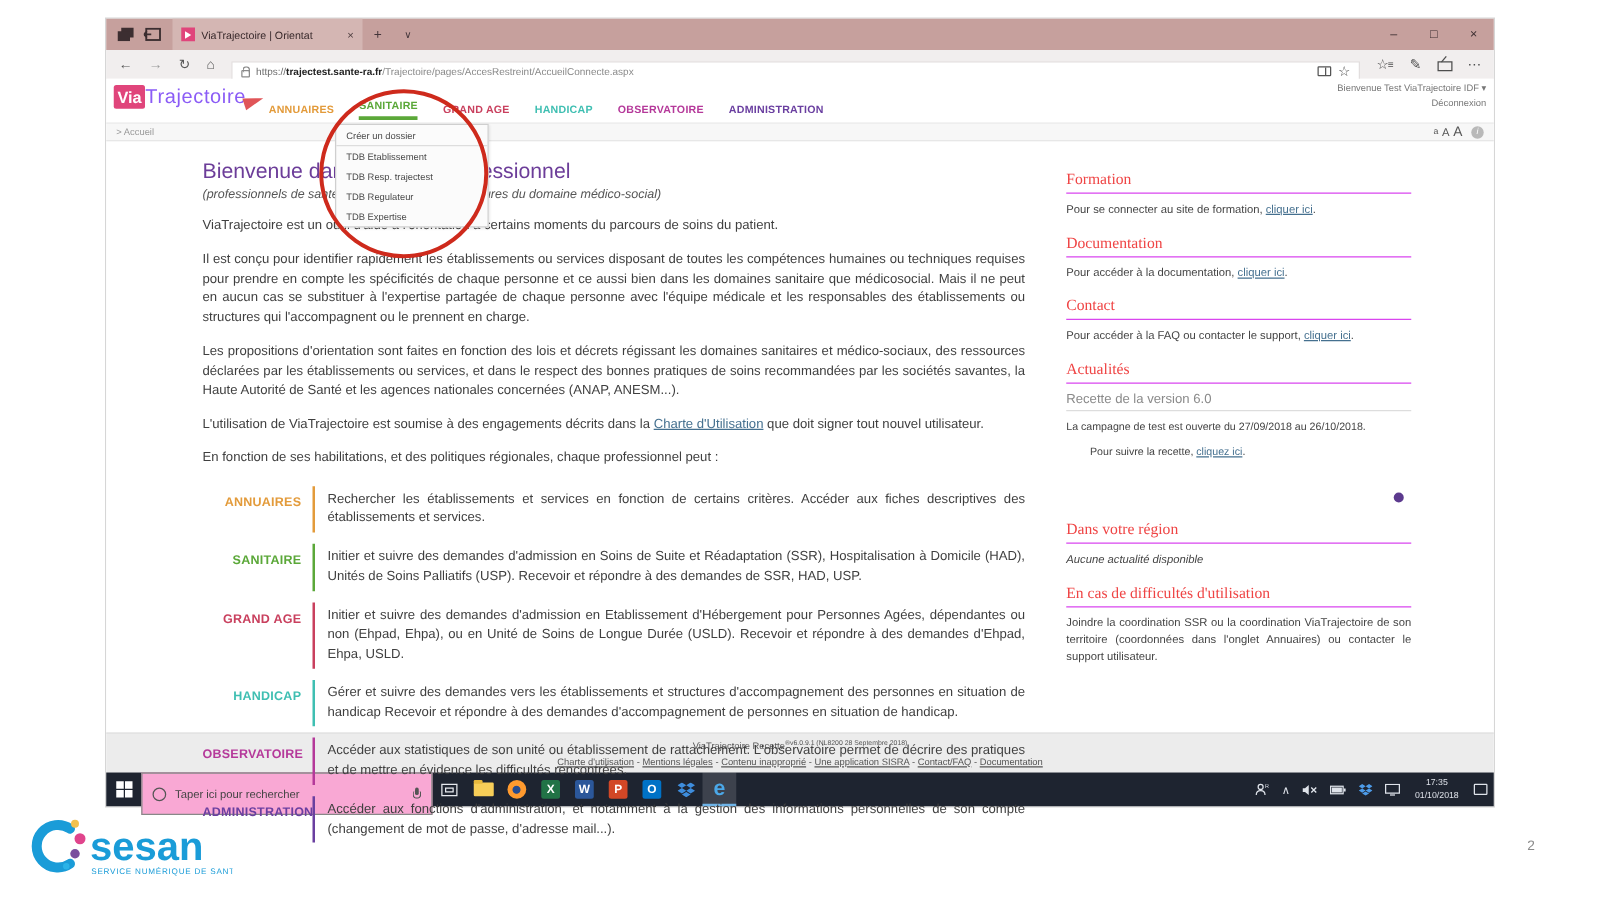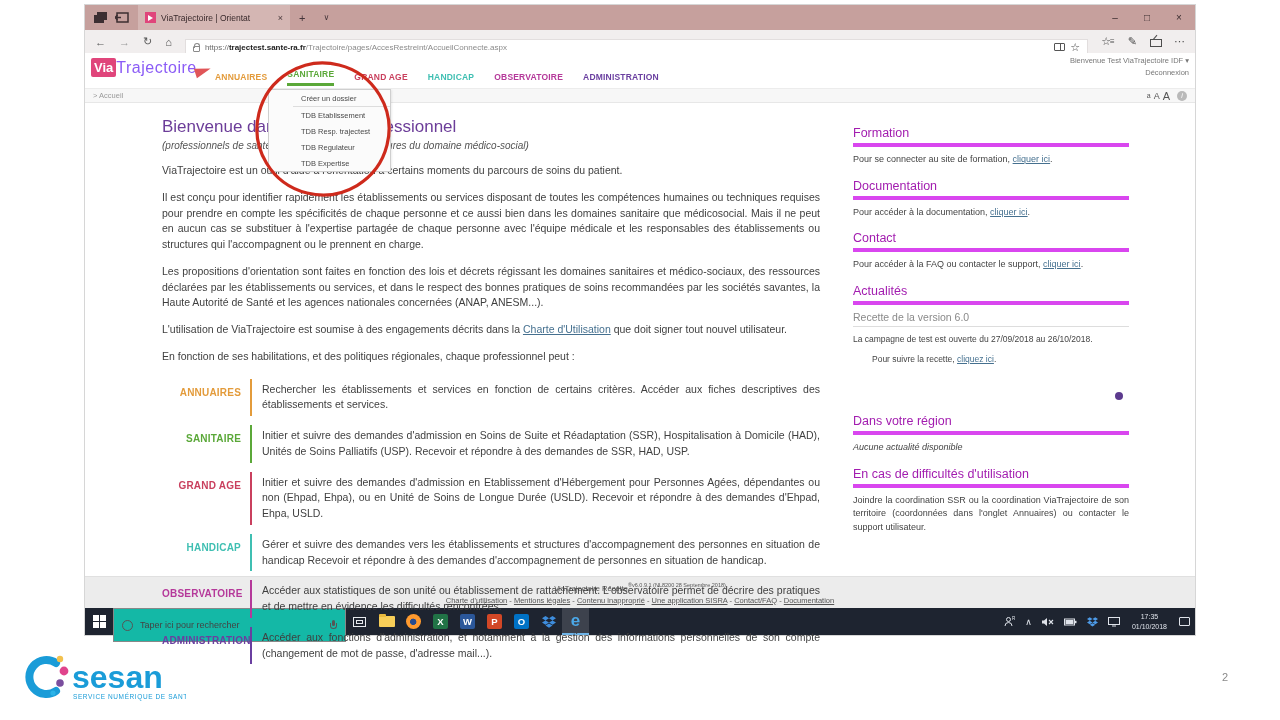--- a/index.html
+++ b/index.html
@@ -1,20 +1,20 @@
 <!DOCTYPE html>
 <html><head>
 <meta charset="utf-8">
 <style>
   * { margin:0; padding:0; box-sizing:border-box; }
   body { font-family:"Liberation Sans", sans-serif; background:#fff; }
   .slide { position:relative; width:1280px; height:720px; background:#fff; overflow:hidden; }
 
   
-  .shot { position:absolute; left:85px; top:5px; width:1110px; height:630px; box-shadow:0 0 0 1px #d6d6d6; background:#fff; }
+  .shot { position:absolute; left:85px; top:15px; width:1110px; height:630px; box-shadow:0 0 0 1px #d6d6d6; background:#fff; }
 
   
   .titlebar { position:absolute; top:0; left:0; right:0; height:25px; background:#C6A09D; display:flex; align-items:stretch; }
   .tabmgmt { display:flex; align-items:center; gap:8px; padding:0 9px; }
   .tab { width:152px; background:#D4B6B3; display:flex; align-items:center; gap:5px; padding:0 7px; }
   .tab-favicon { width:11px; height:11px; background:#E0457B; display:inline-block; position:relative; flex:0 0 auto; }
   .tab-favicon::after { content:""; position:absolute; left:3px; top:3px; border-left:5px solid #fff; border-top:3px solid transparent; border-bottom:3px solid transparent; }
   .tab-title { font-size:8.5px; color:#38292b; white-space:nowrap; overflow:hidden; flex:1; }
   .tab-close { font-size:9px; color:#4a3a3c; cursor:default; }
   .newtab, .tablist { display:flex; align-items:center; padding:0 9px; font-size:11px; color:#44353a; }
@@ -57,58 +57,58 @@
   .mainnav .nav-item.active { border-bottom:3px solid #5BA839; }
 
   .breadcrumb-bar { position:absolute; top:35px; left:0; right:0; height:15px; background:#f7f7f7; border-top:1px solid #ececec; border-bottom:1px solid #e7e7e7; display:flex; align-items:center; padding:0 8px; }
   .breadcrumb { font-size:7.5px; color:#9a9a9a; }
   .fontctrl { margin-left:auto; display:flex; align-items:center; gap:3px; color:#555; }
   .fs1{font-size:7px;} .fs2{font-size:9px;} .fs3{font-size:11px;}
   .infoicon { width:10px; height:10px; border-radius:50%; background:#b9b9b9; color:#fff; font-size:7px; display:flex; align-items:center; justify-content:center; font-style:italic; margin-left:4px; }
 
   
   .dropdown { position:absolute; left:183px; top:36px; width:123px; background:#fbfbfb; border:1px solid #cfcfcf; z-index:6; box-shadow:1px 1px 2px rgba(0,0,0,.08); }
-  .dd-item { font-size:7.5px; color:#4a4a4a; padding:3.5px 0 3.5px 8px;margin-left:24px; }
+  .dd-item { font-size:7.5px; color:#4a4a4a; padding:3.5px 0 3.5px 8px; }
   .dd-item.first { border-bottom:1px solid #ddd; }
 
   
   .annotation { position:absolute; left:165px; top:5px; z-index:7; pointer-events:none; }
 
   
   .content { position:absolute; left:77px; top:64px; width:658px; z-index:1; }
   .content h1 { font-size:17px; font-weight:400; color:#6C3D99; margin-bottom:3px; }
   .subtitle { font-size:10px; font-style:italic; color:#555; margin-bottom:12px; }
   .content p { font-size:10.5px; color:#3f3f3f; line-height:1.5; text-align:justify; margin-bottom:11px; }
   .content a, .sb-link { color:#45708F; text-decoration:underline; }
   .rows { margin-top:14px; display:flex; flex-direction:column; gap:9px; }
   .row-item { display:flex; align-items:stretch; }
   .row-label { width:88px; flex:0 0 auto; text-align:right; font-size:10px; font-weight:bold; padding:8px 9px 0 0; letter-spacing:0.2px; }
   .row-bar { width:2px; flex:0 0 auto; }
   .row-text { flex:1; font-size:10.5px; color:#3f3f3f; line-height:1.5; text-align:justify; padding:3px 0 3px 10px; }
 
   
   .sidebar { position:absolute; left:768px; top:73px; width:276px; z-index:1; }
-  .sb-title { font-size:12.5px; color:#a21caf; padding-bottom:3px; border-bottom:4px solid #d946ef; margin-bottom:6px; }
+  .sb-title { font-size:12.5px; color:#ef4444; padding-bottom:3px; border-bottom:1px solid #d946ef; margin-bottom:6px;font-family:Liberation Serif, serif; }
   .sb-text { font-size:9px; color:#444; line-height:1.5; margin-bottom:12px; text-align:justify; }
   .sb-sub { font-size:10.5px; color:#8a8a8a; padding-bottom:3px; border-bottom:1px solid #ddd; margin-bottom:6px; }
   .sb-dot { width:8px; height:8px; border-radius:50%; background:#5C3A8E; margin:26px 6px 14px auto; }
   .italic { font-style:italic; }
 
   
   .page-footer { position:absolute; top:523px; left:0; right:0; height:32px; background:#ececec; border-top:1px solid #e0e0e0; text-align:center; padding-top:5px; font-size:7.5px; color:#555; }
   .page-footer .links { margin-top:3px; }
   .page-footer .flink { text-decoration:underline; color:#555; }
   .sup { font-size:5.5px; vertical-align:super; }
 
   
   .taskbar { position:absolute; top:603px; left:0; width:1110px; height:27px; background:#1E2430; display:flex; align-items:stretch; }
   .startbtn { width:28px; display:flex; align-items:center; justify-content:center; }
   .winlogo { display:grid; grid-template-columns:6px 6px; grid-template-rows:6px 6px; gap:1px; }
   .winlogo i { background:#fff; }
-  .searchbox { width:233px; background:#14b8a6; border:1px solid #888; display:flex; align-items:center; gap:7px; padding:16px 8px; }
+  .searchbox { width:233px; background:#f9a8d4; border:1px solid #888; display:flex; align-items:center; gap:7px; padding:16px 8px; }
   .cortana { width:11px; height:11px; border:1.5px solid #555; border-radius:50%; flex:0 0 auto; }
   .search-text { font-size:9px; color:#444; flex:1; white-space:nowrap; }
   .mic { width:7px; height:10px; position:relative; flex:0 0 auto; }
   .mic::before { content:""; position:absolute; left:2px; top:0; width:3px; height:6px; background:#555; border-radius:2px; }
   .mic::after { content:""; position:absolute; left:0; top:3px; width:5px; height:5px; border:1px solid #555; border-top:none; border-radius:0 0 4px 4px; }
   .tb-icon { width:27px; display:flex; align-items:center; justify-content:center; }
   .tb-icon.active { background:rgba(255,255,255,.14); border-bottom:2px solid #6EB4E8; }
   .taskview { width:13px; height:10px; border:1px solid #e6e9ee; position:relative; }
   .taskview::before { content:""; position:absolute; left:2px; top:2px; right:2px; bottom:2px; border:1px solid #e6e9ee; }
   .folder { width:16px; height:11px; background:#F7CE58; border-radius:1px; position:relative; }

